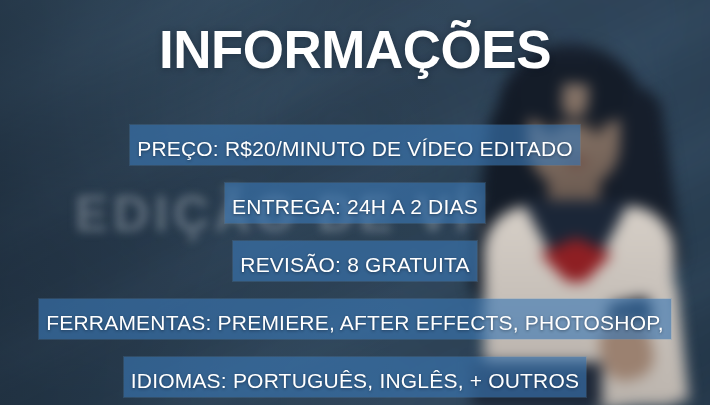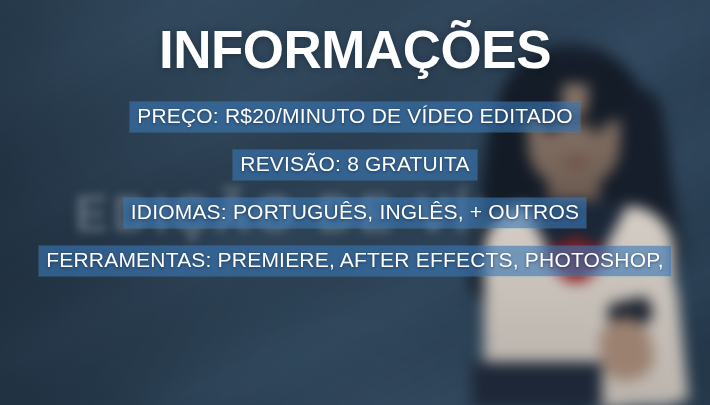--- a/index.html
+++ b/index.html
@@ -212,20 +212,21 @@
     background: #1d2737;
   }
 
   
   .content {
     position: absolute;
     inset: 0;
     display: flex;
     flex-direction: column;
     align-items: center;
+    gap: 23px;
   }
 
   .title {
     margin-top: 22px;
     font-size: 53px;
     font-weight: 700;
     letter-spacing: -0.5px;
     color: #ffffff;
     line-height: 1.05;
     white-space: nowrap;
@@ -235,21 +236,21 @@
   .lines {
     margin-top: 24px;
     display: flex;
     flex-direction: column;
     align-items: center;
     gap: 18px;
   }
 
   .line {
     display: inline-block;
-    padding: 2px 7px 4px 7px;
+    padding: 12px 7px 4px 7px;
     font-size: 21px;
     font-weight: 400;
     letter-spacing: 0.2px;
     color: #ffffff;
     white-space: nowrap;
     background: rgba(58,120,180,0.62);
     box-shadow: 0 0 0 1px rgba(90,150,205,0.22);
     text-shadow: 0 1px 3px rgba(8,16,26,0.45);
   }
 </style>
@@ -284,19 +285,20 @@
     <div class="ch-hand"></div>
     <div class="ch-skirt"></div>
   </div>
 
   <div class="content">
 
     <div class="title">INFORMAÇÕES</div>
 
     <div class="lines">
       <div class="line">PREÇO: R$20/MINUTO DE VÍDEO EDITADO</div>
+      <div class="line">ENTREGA: 24H A 2 DIAS</div>
       <div class="line">REVISÃO: 8 GRATUITA</div>
+      <div class="line">FERRAMENTAS: PREMIERE, AFTER EFFECTS, PHOTOSHOP,</div>
       <div class="line">IDIOMAS: PORTUGUÊS, INGLÊS, + OUTROS</div>
-      <div class="line">FERRAMENTAS: PREMIERE, AFTER EFFECTS, PHOTOSHOP,</div>
     </div>
 
   </div>
 </div>
 
 </body></html>

